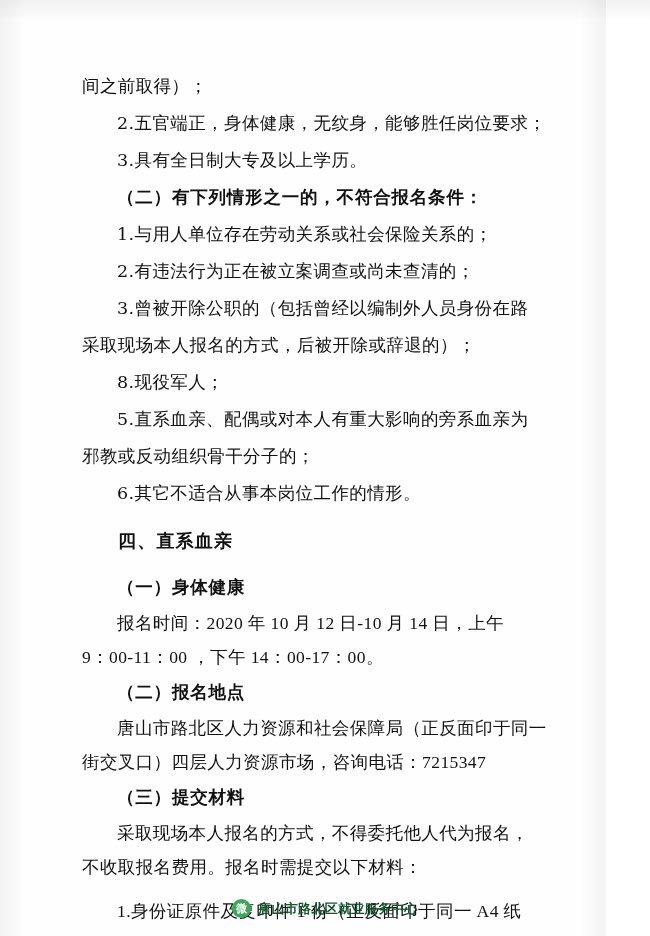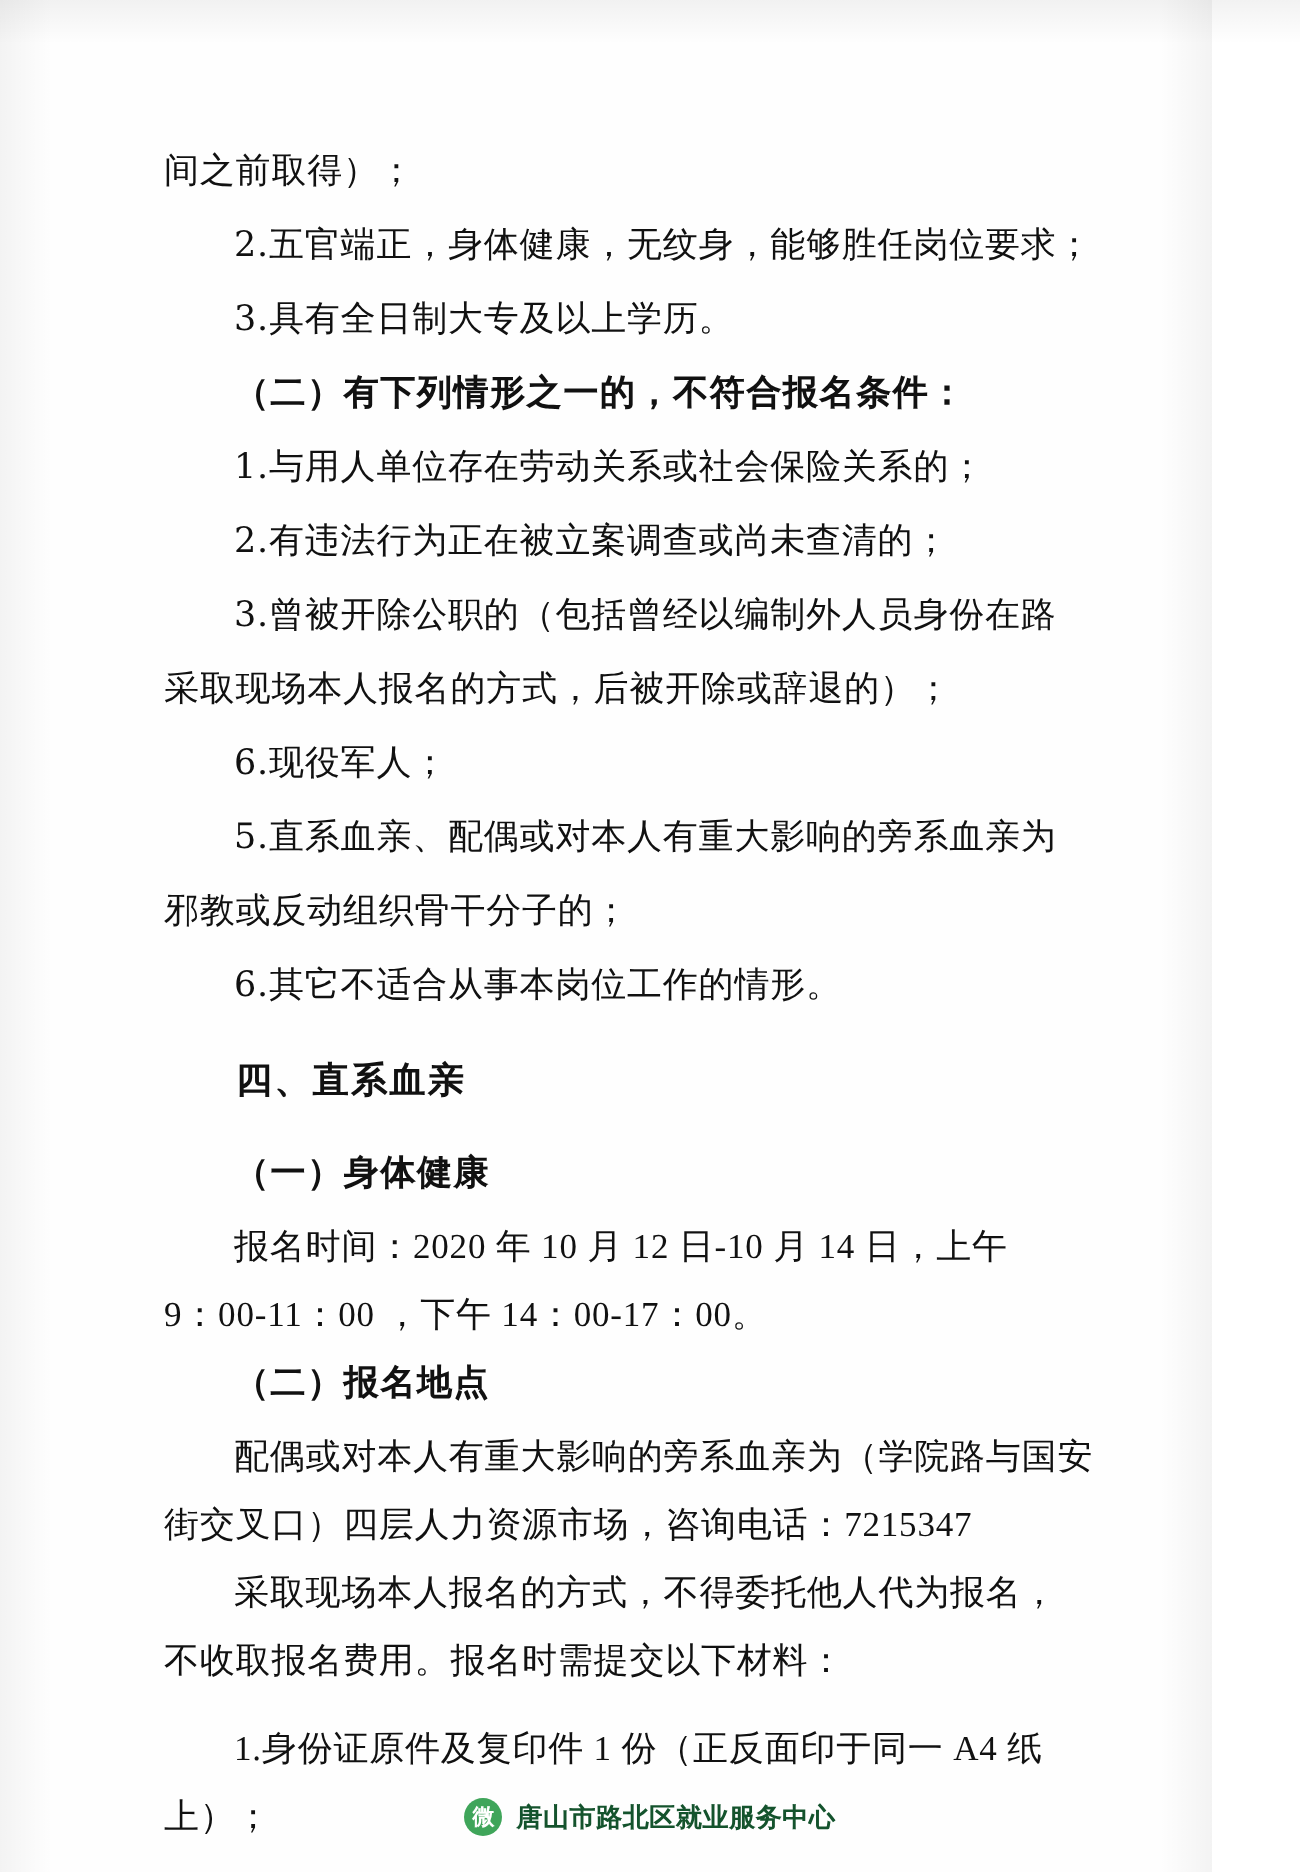--- a/index.html
+++ b/index.html
@@ -121,33 +121,34 @@
 
   <div class="content">
     <p class="line blk">间之前取得）；</p>
     <p class="line blk indent">2.五官端正，身体健康，无纹身，能够胜任岗位要求；</p>
     <p class="line blk indent">3.具有全日制大专及以上学历。</p>
     <p class="line blk indent bold">（二）有下列情形之一的，不符合报名条件：</p>
     <p class="line blk indent">1.与用人单位存在劳动关系或社会保险关系的；</p>
     <p class="line blk indent">2.有违法行为正在被立案调查或尚未查清的；</p>
     <p class="line blk indent">3.曾被开除公职的（包括曾经以编制外人员身份在路</p>
     <p class="line blk">采取现场本人报名的方式，后被开除或辞退的）；</p>
-    <p class="line blk indent">6.现役军人；</p>
+    <p class="line blk indent">8.现役军人；</p>
     <p class="line blk indent">5.直系血亲、配偶或对本人有重大影响的旁系血亲为</p>
     <p class="line blk">邪教或反动组织骨干分子的；</p>
     <p class="line blk indent">6.其它不适合从事本岗位工作的情形。</p>
     <div class="gap-s"></div>
     <p class="line blk indent heading">四、直系血亲</p>
     <div class="gap-s"></div>
     <p class="line blk indent bold">（一）身体健康</p>
     <p class="line blk indent tight">报名时间：2020 年 10 月 12 日-10 月 14 日，上午</p>
     <p class="line blk tight">9：00-11：00 ，下午 14：00-17：00。</p>
     <p class="line blk indent bold">（二）报名地点</p>
-    <p class="line blk indent tight">配偶或对本人有重大影响的旁系血亲为（学院路与国安</p>
+    <p class="line blk indent tight">唐山市路北区人力资源和社会保障局（正反面印于同一</p>
     <p class="line blk tight">街交叉口）四层人力资源市场，咨询电话：7215347</p>
+    <p class="line blk indent bold">（三）提交材料</p>
     <p class="line blk indent tight">采取现场本人报名的方式，不得委托他人代为报名，</p>
     <p class="line blk tight">不收取报名费用。报名时需提交以下材料：</p>
     <div class="gap-s"></div>
     <p class="line blk indent tight">1.身份证原件及复印件 1 份（正反面印于同一 A4 纸</p>
     <p class="line blk tight">上）；</p>
   </div>
 
   <div class="footer">
     <div class="footer-inner">
       <span class="wechat-icon">微</span>

